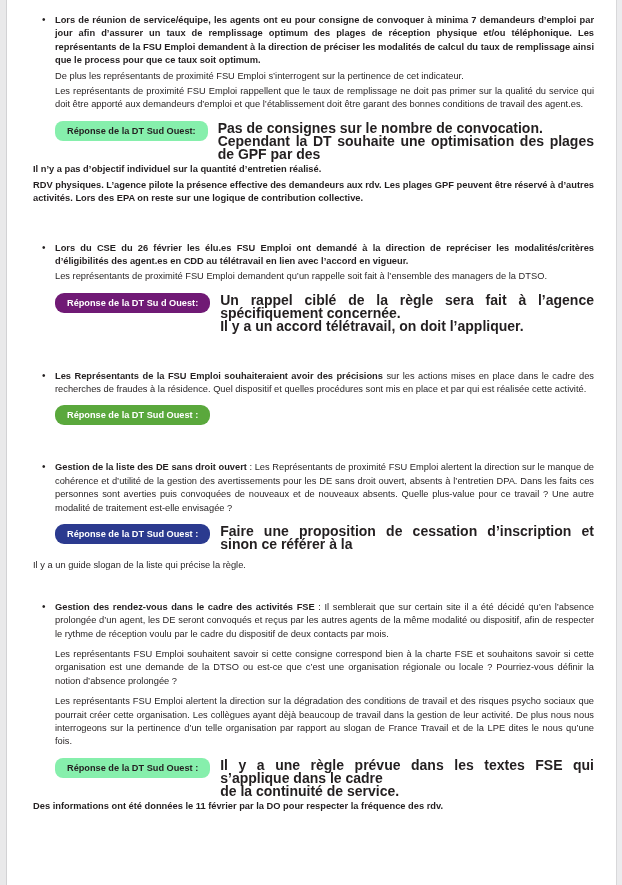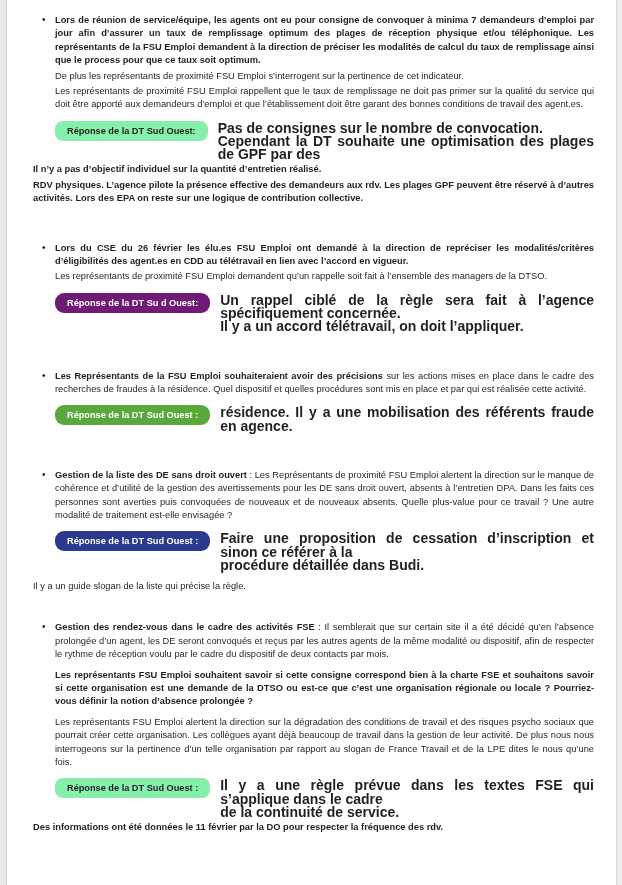--- a/index.html
+++ b/index.html
@@ -179,51 +179,49 @@
     <div class="block">
       <ul class="q-list">
         <li class="q-item">
           <p><span class="strong">Les Représentants de la FSU Emploi souhaiteraient avoir des précisions</span><span> sur les actions mises en place dans le cadre des recherches de fraudes à la résidence. Quel dispositif et quelles procédures sont mis en place et par qui est réalisée cette activité.</span></p>
         </li>
       </ul>
 
       <div class="answer-row">
         <span class="badge green">Réponse de la DT Sud Ouest :</span>
         <div class="answer-text">
-          <span class="line">résidence. Il y a une mobilisation des référents fraude en agence.</span>
         </div>
       </div>
     </div>
 
     <div class="spacer-lg"></div>
 
     <div class="block">
       <ul class="q-list">
         <li class="q-item">
           <p><span class="strong">Gestion de la liste des DE sans droit ouvert</span><span> : Les Représentants de proximité FSU Emploi alertent la direction sur le manque de cohérence et d’utilité de la gestion des avertissements pour les DE sans droit ouvert, absents à l’entretien DPA. Dans les faits ces personnes sont averties puis convoquées de nouveaux et de nouveaux absents. Quelle plus-value pour ce travail ? Une autre modalité de traitement est-elle envisagée ?</span></p>
         </li>
       </ul>
 
       <div class="answer-row">
         <span class="badge navy">Réponse de la DT Sud Ouest :</span>
         <div class="answer-text">
           <span class="line">Faire une proposition de cessation d’inscription et sinon ce référer à la</span>
-          <span class="line">procédure détaillée dans Budi.</span>
         </div>
       </div>
       <div class="after-answer after-answer-normal" style="margin-top:8px;">Il y a un guide slogan de la liste qui précise la règle.</div>
     </div>
 
     <div class="spacer-md"></div>
 
     <div class="block">
       <ul class="q-list">
         <li class="q-item">
           <p><span class="strong">Gestion des rendez-vous dans le cadre des activités FSE</span><span> : Il semblerait que sur certain site il a été décidé qu’en l’absence prolongée d’un agent, les DE seront convoqués et reçus par les autres agents de la même modalité ou dispositif, afin de respecter le rythme de réception voulu par le cadre du dispositif de deux contacts par mois.</span></p>
-          <p class="sub-para" style="margin-top:7px;font-weight:bold;">Les représentants FSU Emploi souhaitent savoir si cette consigne correspond bien à la charte FSE et souhaitons savoir si cette organisation est une demande de la DTSO ou est-ce que c’est une organisation régionale ou locale ? Pourriez-vous définir la notion d’absence prolongée ?</p>
+          <p class="sub-para" style="margin-top:7px;">Les représentants FSU Emploi souhaitent savoir si cette consigne correspond bien à la charte FSE et souhaitons savoir si cette organisation est une demande de la DTSO ou est-ce que c’est une organisation régionale ou locale ? Pourriez-vous définir la notion d’absence prolongée ?</p>
           <p class="sub-para" style="margin-top:7px;">Les représentants FSU Emploi alertent la direction sur la dégradation des conditions de travail et des risques psycho sociaux que pourrait créer cette organisation. Les collègues ayant dèjà beaucoup de travail dans la gestion de leur activité. De plus nous nous interrogeons sur la pertinence d’un telle organisation par rapport au slogan de France Travail et de la LPE dites le nous qu’une fois.</p>
         </li>
       </ul>
 
       <div class="answer-row">
         <span class="badge yellow">Réponse de la DT Sud Ouest :</span>
         <div class="answer-text">
           <span class="line">Il y a une règle prévue dans les textes FSE qui s’applique dans le cadre</span>
           <span class="line">de la continuité de service.</span>
         </div>

